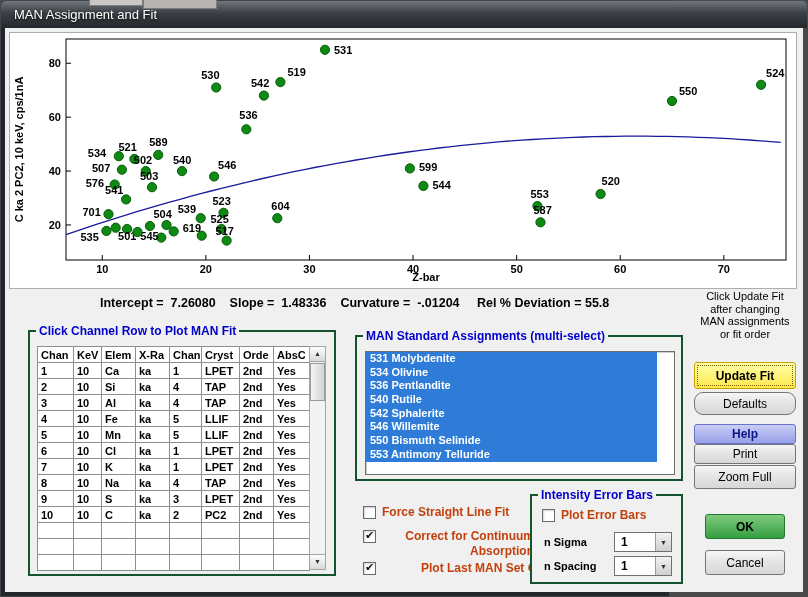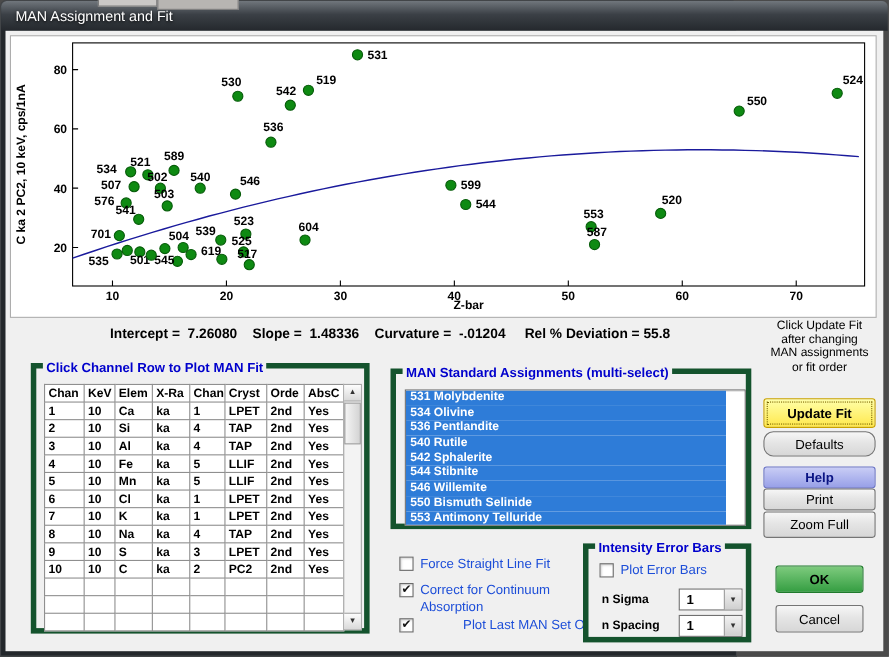--- a/index.html
+++ b/index.html
@@ -23,21 +23,21 @@
   #chart text { font-family:"Liberation Sans", sans-serif; fill:#000; }
   #chart .tk { font-size:11px; font-weight:700; }
   #chart .pl { font-size:11px; font-weight:700; }
   #chart .ax { font-size:11px; font-weight:700; }
 
   .stats { position:absolute; left:95px; top:268px; font-size:12.5px; font-weight:700;
            color:#000; white-space:pre; }
   .note { position:absolute; left:684px; top:262px; width:112px; font-size:11px;
           line-height:12.5px; text-align:center; color:#000; white-space:pre-line; }
 
-  .group { position:absolute; border:5px solid #14532d; background:#f0f0f0; }
+  .group { position:absolute; border:2px solid #14532d; background:#f0f0f0; }
   .group-label { position:absolute; top:-8px; left:6px; background:#f0f0f0; padding:0 3px;
                  color:#0000cc; font-weight:700; font-size:12px; line-height:14px; white-space:nowrap; }
   .channel-group { left:23px; top:302px; width:308px; height:246px; }
   .man-group { left:350px; top:307px; width:328px; height:146px; }
   .error-group { left:525px; top:466px; width:153px; height:90px; }
 
   .chan-table { position:absolute; left:7px; top:14px; width:272px; border-collapse:collapse;
                 table-layout:fixed; background:#fff; }
   .chan-table th, .chan-table td { border:1px solid #8f8f8f; height:16px; line-height:14px;
                 font-size:11px; font-weight:700; text-align:left; padding:0 1px 0 3px;
@@ -54,21 +54,21 @@
   .listbox { position:absolute; left:8px; top:14px; width:310px; height:124px; background:#fff;
              border:1px solid #6f6f6f; box-shadow:inset 1px 1px 0 #cfcfcf; overflow:hidden; }
   .list-item { height:13.7px; line-height:13.7px; width:calc(100% - 17px); background:#2e7cd8;
                color:#fff; font-size:11px; font-weight:700; padding-left:4px; white-space:pre; }
 
   .cb { position:absolute; display:flex; gap:6px; align-items:flex-start; }
   .cb .box { width:13px; height:13px; background:#fff; border:1px solid #6a6a6a; flex:0 0 13px;
              position:relative; margin-top:1px; box-shadow:inset 1px 1px 2px rgba(0,0,0,.18); }
   .cb .box.checked::after { content:"\2714"; position:absolute; left:1px; top:-2px;
              font-size:11px; color:#111; }
-  .cb .cb-label { font-size:12px; font-weight:400; line-height:15px; color:#1d4ed8; }
+  .cb .cb-label { font-size:12px; font-weight:700; line-height:15px; color:#c2410c;text-align:right; }
   #cb-continuum .cb-label { width:152px; }
 
   .field-label { position:absolute; font-size:11px; font-weight:700; color:#000; }
   .dropdown { position:absolute; width:58px; height:20px; background:#fff;
               border:1px solid #707070; display:flex; }
   .dd-value { flex:1; font-size:12px; font-weight:700; padding:2px 0 0 6px; }
   .dd-arrow { width:16px; background:linear-gradient(#f2f2f2,#cfcfcf); border-left:1px solid #9a9a9a;
               font-size:7px; color:#333; display:flex; align-items:center; justify-content:center; }
 
   .btn { position:absolute; display:flex; align-items:center; justify-content:center;
@@ -372,21 +372,20 @@
     </div>
 
     <div class="group man-group">
       <span class="group-label">MAN Standard Assignments (multi-select)</span>
       <div class="listbox" id="man-list">
           <div class="list-item selected">531 Molybdenite</div>
           <div class="list-item selected">534 Olivine</div>
           <div class="list-item selected">536 Pentlandite</div>
           <div class="list-item selected">540 Rutile</div>
           <div class="list-item selected">542 Sphalerite</div>
-          <div class="list-item selected">544 Stibnite</div>
           <div class="list-item selected">546 Willemite</div>
           <div class="list-item selected">550 Bismuth Selinide</div>
           <div class="list-item selected">553 Antimony Telluride</div>
         </div>
     </div>
 
     <label class="cb" id="cb-force" style="left:358px;top:477px;">
       <span class="box"></span>
       <span class="cb-label">Force Straight Line Fit</span>
     </label>

